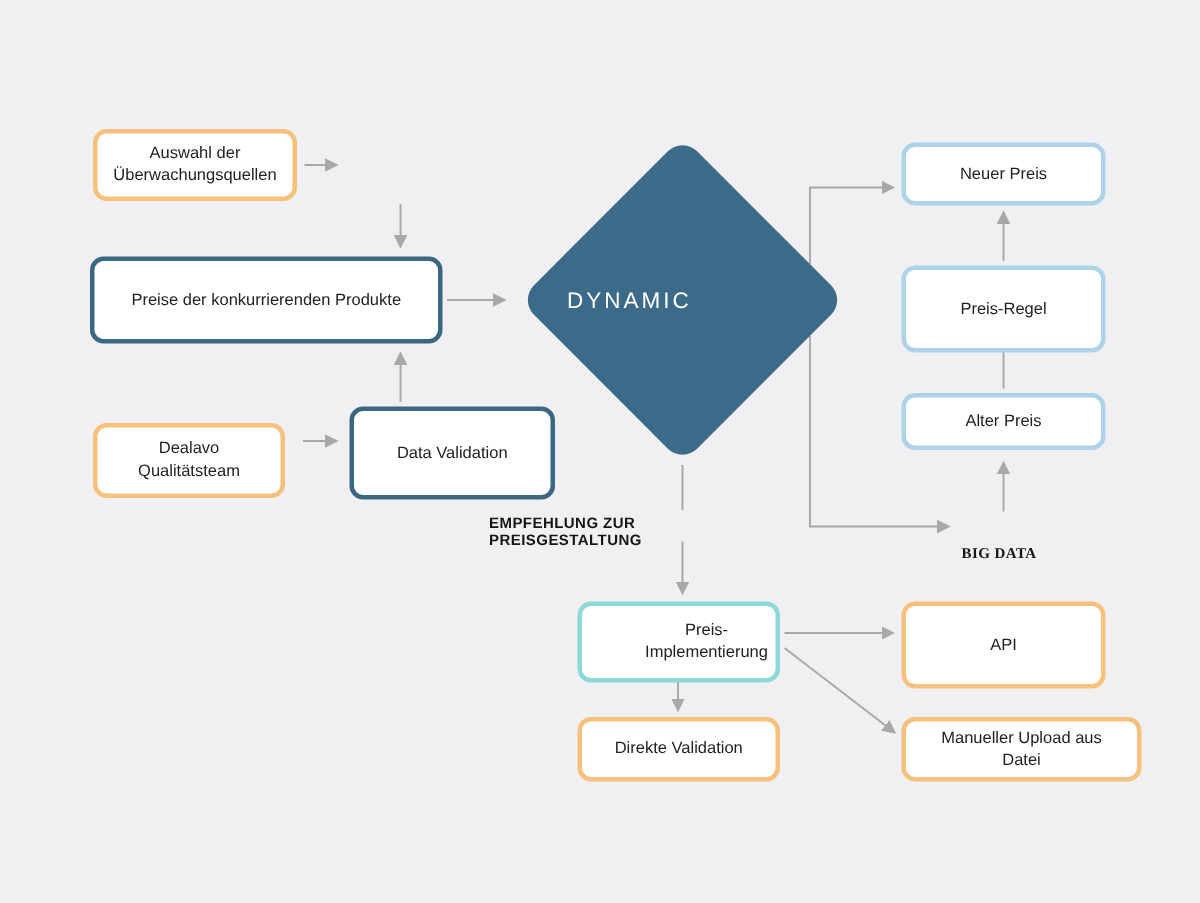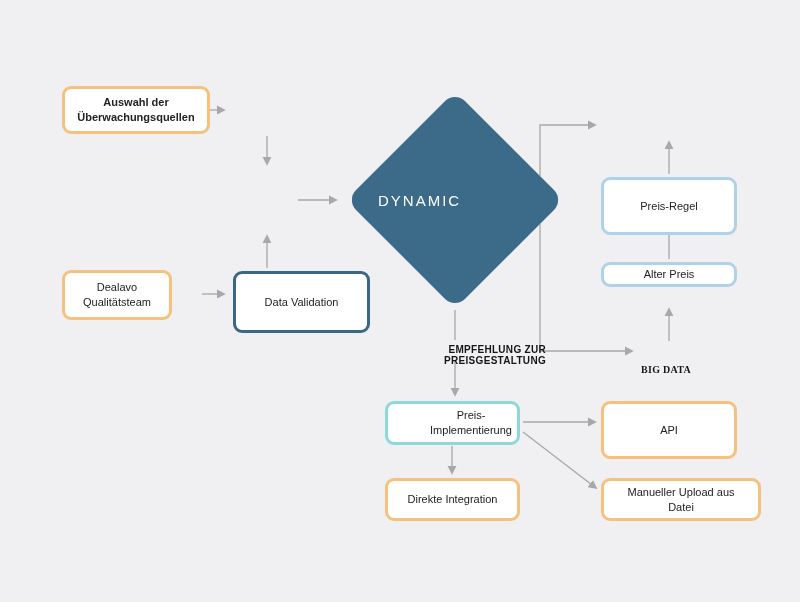--- a/index.html
+++ b/index.html
@@ -31,29 +31,29 @@
     color:#222;
     padding:4px 10px;
     box-sizing:border-box;
     line-height:1.35;
   }
   .node.orange{border:3px solid #f6c17c;}
   .node.teal{border:3px solid #3a6882;}
   .node.blue{border:3px solid #aed3e8;}
   .node.cyan{border:3px solid #8ed8d8;}
 
-  .n-auswahl{left:62px;top:86px;width:148px;height:48px;font-weight:bold;}
+  .n-auswahl{left:62px;top:86px;width:136px;height:48px;}
   .n-scraping{left:233px;top:88px;width:137px;height:45px;}
   .n-preise{left:60px;top:171px;width:235px;height:58px;}
-  .n-dealavo{left:62px;top:270px;width:110px;height:50px;}
+  .n-dealavo{left:62px;top:282px;width:128px;height:50px;}
   .n-validation{left:233px;top:271px;width:137px;height:62px;}
   .n-neuer{left:601px;top:95px;width:136px;height:42px;}
   .n-regel{left:601px;top:177px;width:136px;height:58px;}
-  .n-alter{left:601px;top:262px;width:136px;height:25px;}
-  .n-impl{left:385px;top:401px;width:135px;height:44px;padding-left:47px;}
+  .n-alter{left:601px;top:262px;width:136px;height:38px;}
+  .n-impl{left:385px;top:401px;width:135px;height:54px;padding-left:47px;}
   .n-api{left:601px;top:401px;width:136px;height:58px;}
   .n-direkte{left:385px;top:478px;width:135px;height:43px;}
   .n-upload{left:601px;top:478px;width:160px;height:43px;}
 
   .diamond-shape{
     position:absolute;
     left:378px;top:123px;
     width:154px;height:154px;
     background:#3c6b89;
     border-radius:14px;
@@ -74,21 +74,21 @@
     line-height:1.8;
     text-align:center;
   }
   .flow-label{
     position:absolute;
     font-size:10px;
     font-weight:600;
     color:#161616;
     letter-spacing:0.3px;
   }
-  .l-empfehlung{left:346px;top:344px;width:200px;text-align:right;}
+  .l-empfehlung{left:326px;top:344px;width:200px;text-align:left;}
   .l-bigdata{left:641px;top:364px;font-family:Liberation Serif, serif;}
   .caption{
     position:absolute;
     left:134px;top:411px;
     font-size:17px;
     font-weight:600;
     letter-spacing:1.5px;
     color:#2a2a2a;
   }
 </style>
@@ -118,47 +118,53 @@
       <path d="M455,361 L455,395" marker-end="url(#arrow)"></path>
       <path d="M523,422 L595,422" marker-end="url(#arrow)"></path>
       <path d="M523,432 L596,488" marker-end="url(#arrow)"></path>
       <path d="M452,446 L452,473" marker-end="url(#arrow)"></path>
     </g>
   </svg>
 
   <div class="node orange n-auswahl">
     <span>Auswahl der Überwachungsquellen</span>
   </div>
+  <div class="node teal n-preise">
+    <span>Preise der konkurrierenden Produkte</span>
+  </div>
   <div class="node orange n-dealavo">
     <span>Dealavo Qualitätsteam</span>
   </div>
   <div class="node teal n-validation">
     <span>Data Validation</span>
   </div>
 
   <div class="diamond-shape"></div>
   <div class="diamond-text">
     <span>DYNAMIC</span>
   </div>
 
+  <div class="node blue n-neuer">
+    <span>Neuer Preis</span>
+  </div>
   <div class="node blue n-regel">
     <span>Preis-Regel</span>
   </div>
   <div class="node blue n-alter">
     <span>Alter Preis</span>
   </div>
 
   <div class="node cyan n-impl">
     <span>Preis-Implementierung</span>
   </div>
   <div class="node orange n-api">
     <span>API</span>
   </div>
   <div class="node orange n-direkte">
-    <span>Direkte Integration</span>
+    <span>Direkte Validation</span>
   </div>
   <div class="node orange n-upload">
     <span>Manueller Upload aus Datei</span>
   </div>
 
   <div class="flow-label l-empfehlung">EMPFEHLUNG ZUR PREISGESTALTUNG</div>
   <div class="flow-label l-bigdata">BIG DATA</div>
 
 </div>
 

